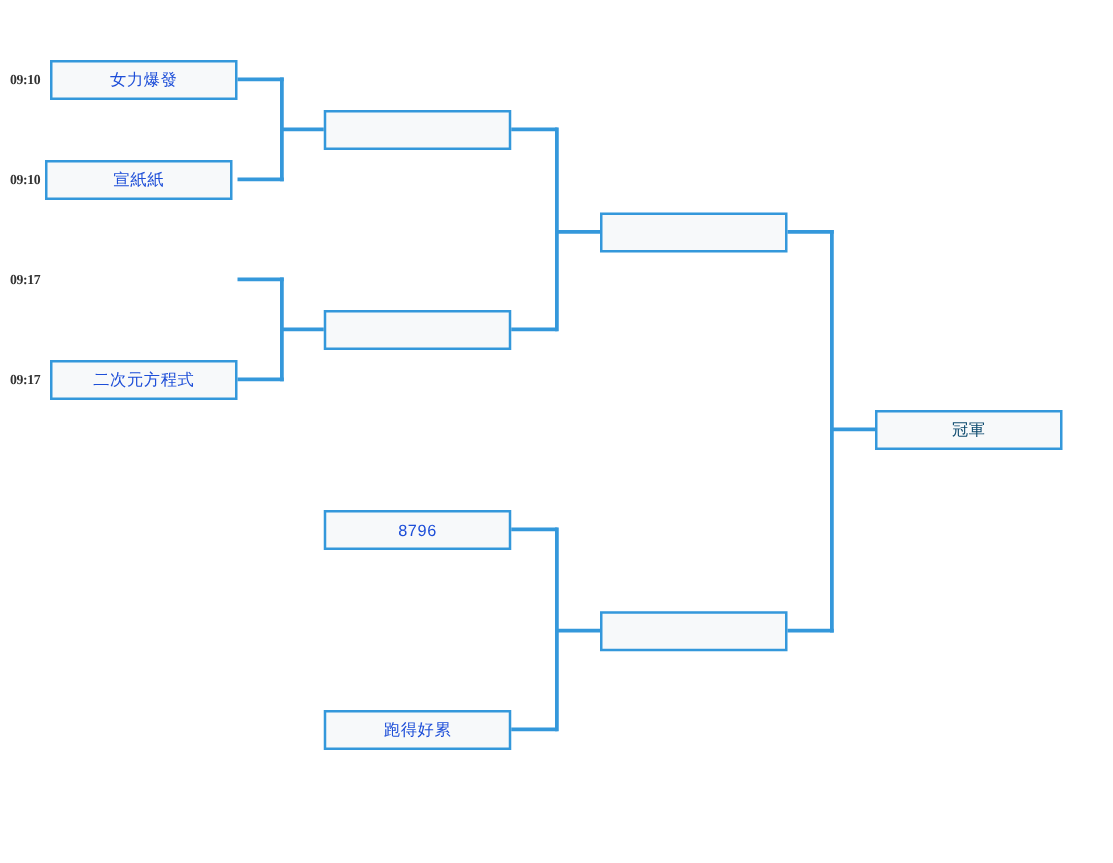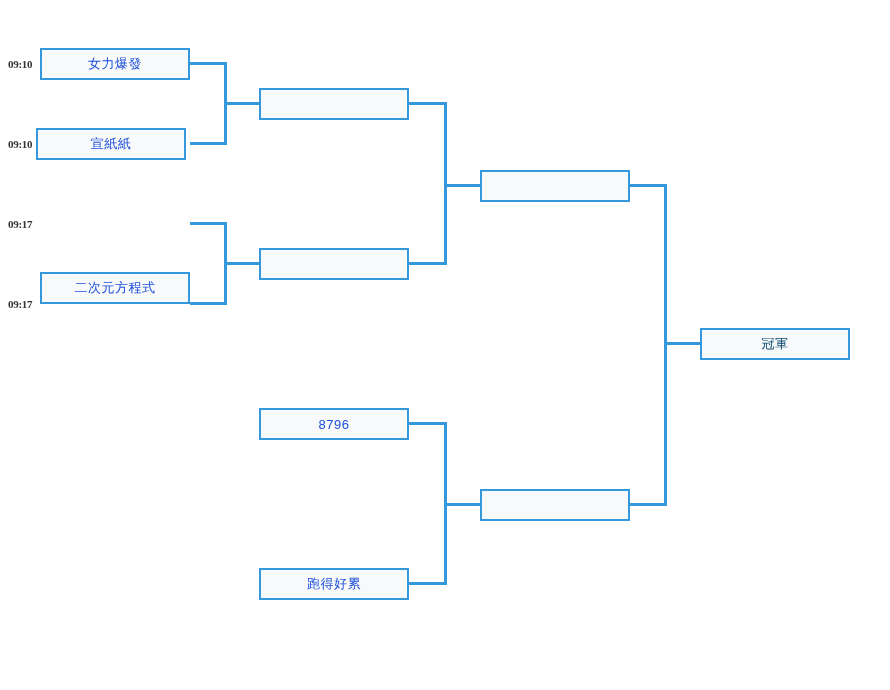--- a/index.html
+++ b/index.html
@@ -69,21 +69,21 @@
   <div class="time-label" style="left:8px; top:58px;">09:10</div>
   <div class="time-label" style="left:8px; top:138px;">09:10</div>
   <div class="time-label" style="left:8px; top:218px;">09:17</div>
   <div class="time-label" style="left:8px; top:298px;">09:17</div>
 
   <div class="slot" style="left:40px; top:48px;">女力爆發</div>
 
   <div class="slot" style="left:26px; top:128px;margin-left:10px;">宣紙紙</div>
 
 
-  <div class="slot" style="left:40px; top:272px;">二次元方程式</div>
+  <div class="slot" style="left:40px; top:288px;">二次元方程式</div>
 
   <div class="conn h" style="left:190px; top:62px;  width:37px;"></div>
   <div class="conn h" style="left:190px; top:142px; width:37px;"></div>
   <div class="conn v" style="left:224px; top:62px;  height:83px;"></div>
   <div class="conn h" style="left:224px; top:102px; width:38px;"></div>
 
   <div class="conn h" style="left:190px; top:222px; width:37px;"></div>
   <div class="conn h" style="left:190px; top:302px; width:37px;"></div>
   <div class="conn v" style="left:224px; top:222px; height:83px;"></div>
   <div class="conn h" style="left:224px; top:262px; width:38px;"></div>

